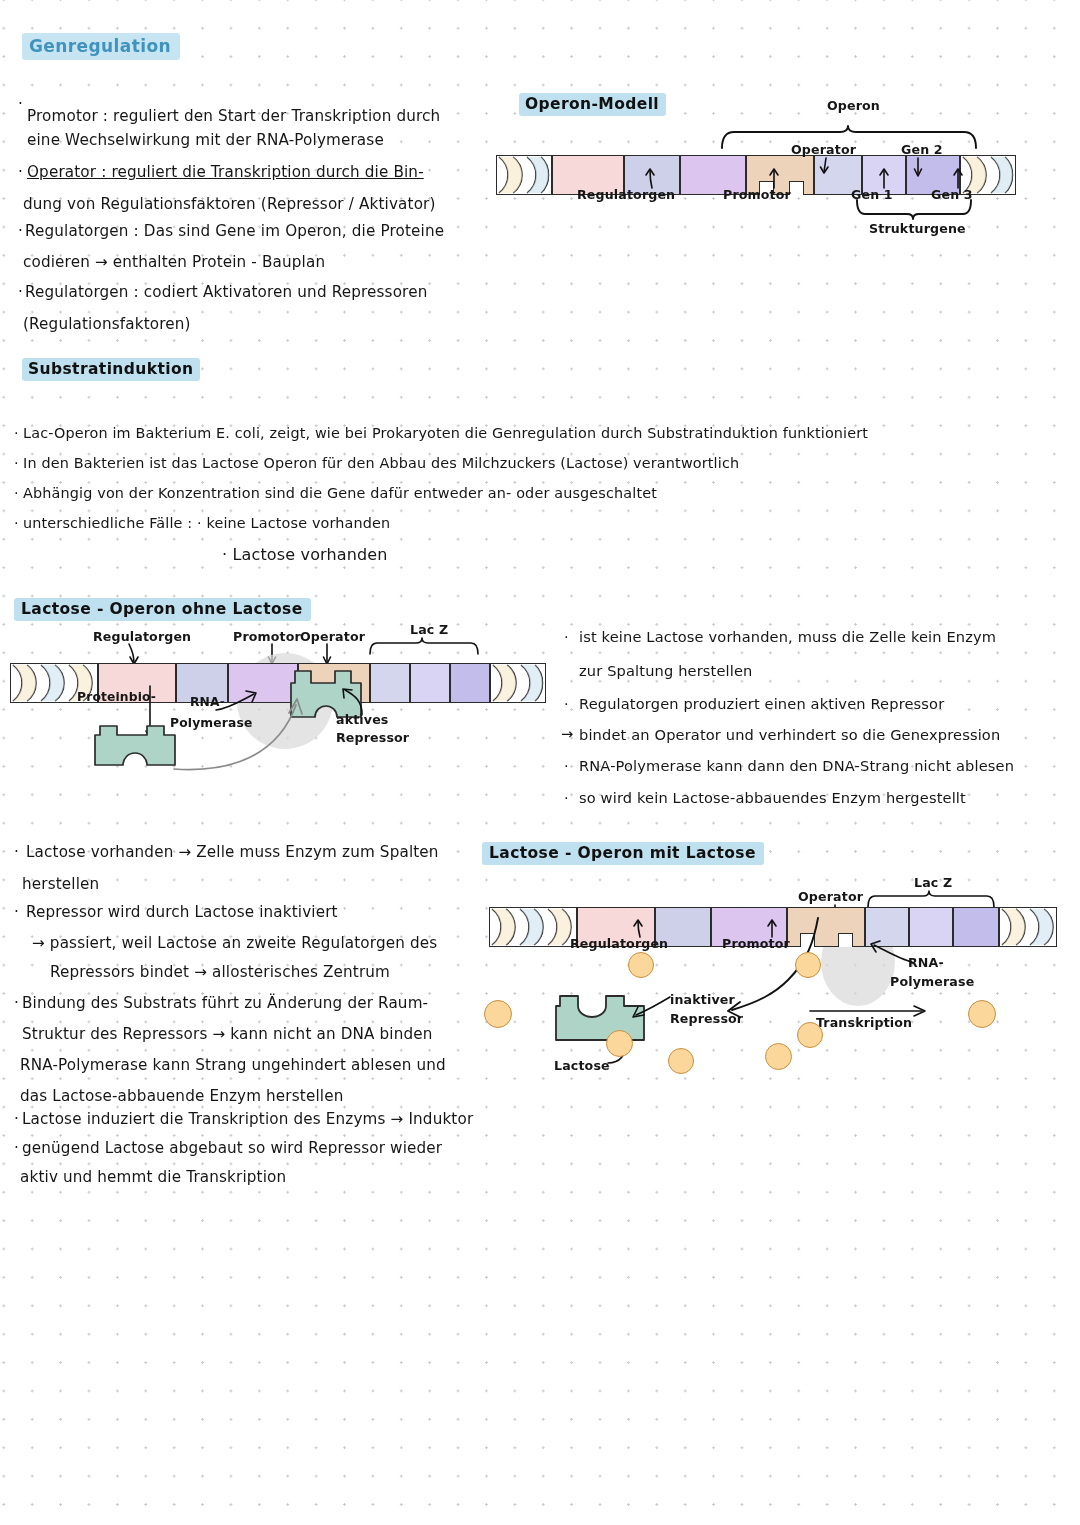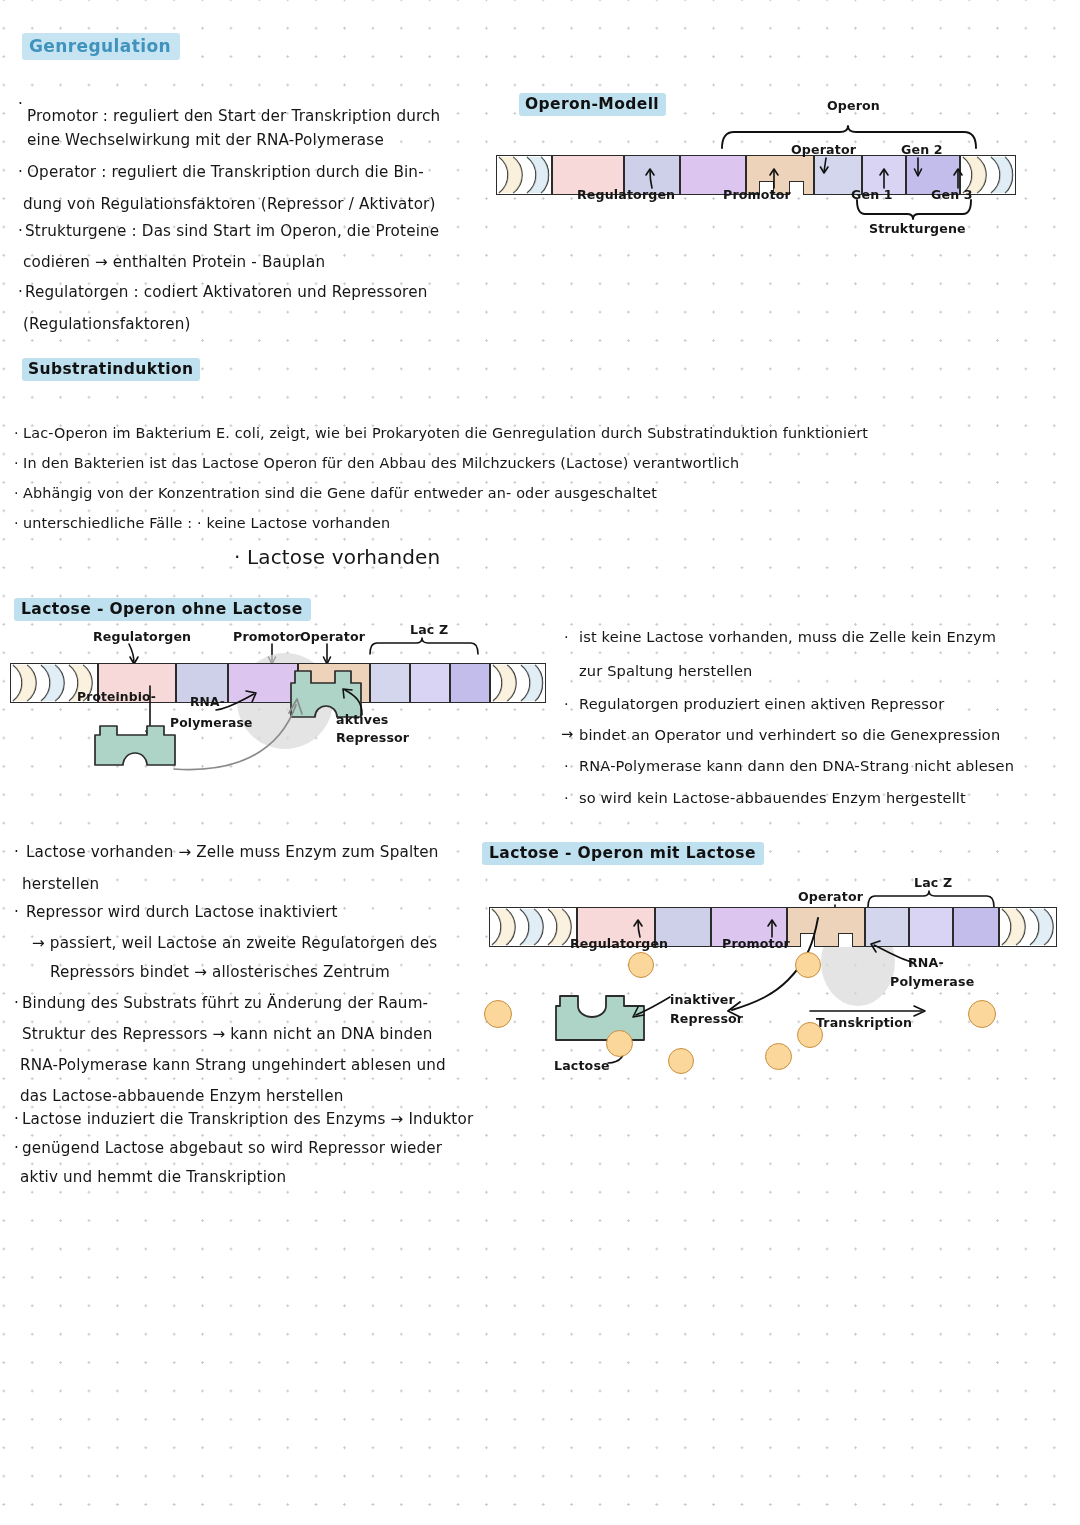--- a/index.html
+++ b/index.html
@@ -120,26 +120,26 @@
 <div class="layer">
 
   <div class="hl blue-ink" style="left:22px; top:33px;">Genregulation</div>
 
   <div class="tx" style="left:18px; top:95px;">·</div>
   <div class="tx" style="left:27px; top:107px;">Promotor : reguliert den Start der Transkription durch</div>
 
   <div class="tx" style="left:27px; top:131px;">eine Wechselwirkung mit der RNA-Polymerase</div>
 
   <div class="tx" style="left:18px; top:163px;">·</div>
-  <div class="tx" style="left:27px; top:163px;">Operator : reguliert die Transkription durch die  Bin-</div>
+  <div class="tx" style="left:27px; top:163px;text-decoration:underline;">Operator : reguliert die Transkription durch die  Bin-</div>
 
   <div class="tx" style="left:23px; top:195px;">dung von Regulationsfaktoren (Repressor / Aktivator)</div>
 
   <div class="tx" style="left:18px; top:222px;">·</div>
-  <div class="tx" style="left:25px; top:222px;">Strukturgene : Das sind Start im Operon, die Proteine</div>
+  <div class="tx" style="left:25px; top:222px;">Regulatorgen : Das sind Gene im Operon, die Proteine</div>
 
   <div class="tx" style="left:23px; top:253px;">codieren → enthalten Protein - Bauplan</div>
 
   <div class="tx" style="left:18px; top:283px;">·</div>
   <div class="tx" style="left:25px; top:283px;">Regulatorgen : codiert Aktivatoren und Repressoren</div>
 
   <div class="tx" style="left:23px; top:315px;">(Regulationsfaktoren)</div>
 </div>
 
 <div class="layer">
@@ -229,21 +229,21 @@
 
   <div class="tx" style="left:14px; top:455px; font-size:14.4px;">·</div>
   <div class="tx" style="left:23px; top:455px; font-size:14.4px;">In den Bakterien ist das Lactose Operon für den Abbau des Milchzuckers (Lactose) verantwortlich</div>
 
   <div class="tx" style="left:14px; top:485px; font-size:14.4px;">·</div>
   <div class="tx" style="left:23px; top:485px; font-size:14.4px;text-align:center;">Abhängig von der Konzentration sind die Gene dafür entweder an- oder ausgeschaltet</div>
 
   <div class="tx" style="left:14px; top:515px; font-size:14.4px;">·</div>
   <div class="tx" style="left:23px; top:515px; font-size:14.4px;">unterschiedliche Fälle :  · keine Lactose vorhanden</div>
 
-  <div class="tx" style="left:234px; top:545px; font-size:20px;">· Lactose vorhanden</div>
+  <div class="tx" style="left:222px; top:545px; font-size:16px;">· Lactose vorhanden</div>
 </div>
 
 <div class="layer">
 
   <div class="hl" style="left:14px; top:598px; font-size:15.5px; padding:2px 8px 3px 7px;">Lactose - Operon ohne Lactose</div>
 
   <div class="tx lbl" style="left:93px; top:629px;">Regulatorgen</div>
   <div class="tx lbl" style="left:233px; top:629px;">Promotor</div>
   <div class="tx lbl" style="left:300px; top:629px;">Operator</div>
   <div class="tx lbl" style="left:410px; top:622px;">Lac Z</div>

